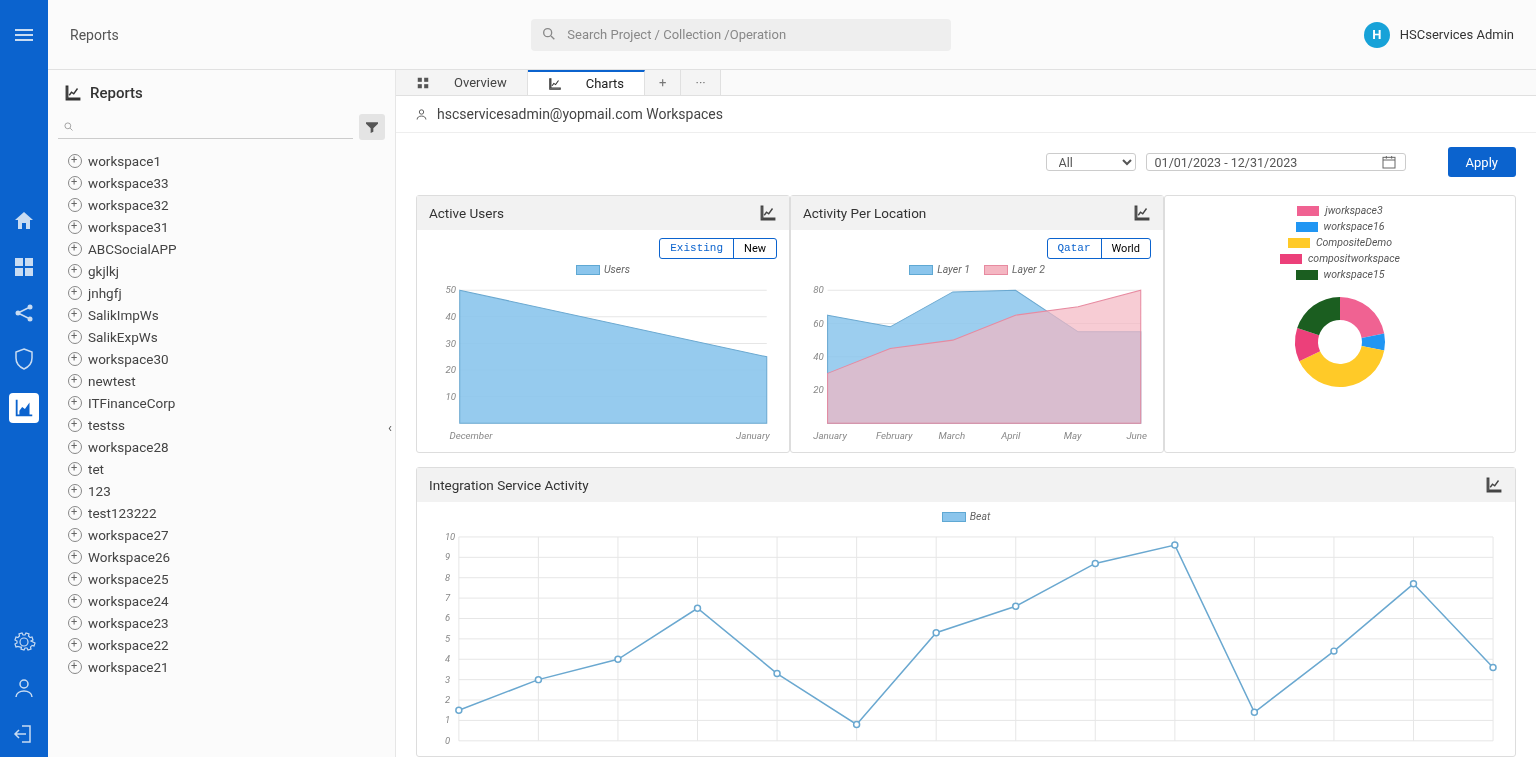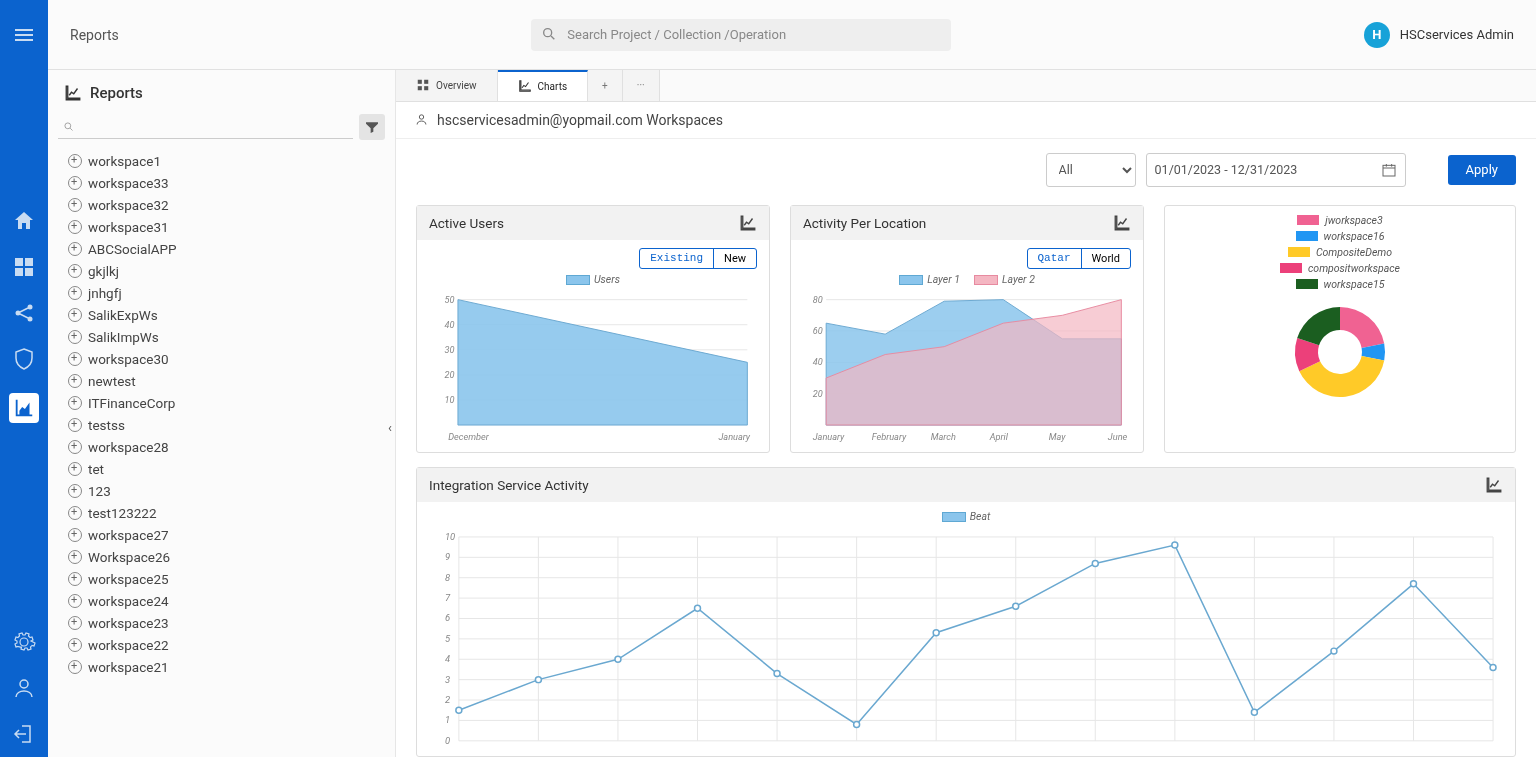--- a/index.html
+++ b/index.html
@@ -39,35 +39,35 @@
   .tree::-webkit-scrollbar { width: 8px; }
   .tree::-webkit-scrollbar-thumb { background: #c5c5c5; border-radius: 4px; }
   .tree-item { display: flex; align-items: center; gap: 6px; padding: 3px 4px; font-size: 13.5px; color: #444; cursor: pointer; }
   .tree-item .plus { width: 14px; height: 14px; border: 1px solid #888; border-radius: 50%; position: relative; flex-shrink: 0; }
   .tree-item .plus::before { content: "+"; position: absolute; top: -2px; left: 2px; font-size: 11px; color: #666; }
   .collapse-handle { position: absolute; left: 388px; top: 420px; width: 12px; height: 20px; font-size: 13px; color: #555; cursor: pointer; z-index: 5; }
 
   
   .content { flex: 1; display: flex; flex-direction: column; background: #fff; overflow: hidden; }
   .tabs { height: 32px; display: flex; border-bottom: 1px solid #e0e0e0; background: #fafafa; }
-  .tab { padding: 0 20px; display: flex; align-items: center; gap: 6px; font-size: 10px; color: #444; border-right: 1px solid #e0e0e0; cursor: pointer; background: #f4f4f4; }
+  .tab { padding: 0 20px; display: flex; align-items: center; gap: 24px; font-size: 13px; color: #444; border-right: 1px solid #e0e0e0; cursor: pointer; background: #f4f4f4; }
   .tab.active { background: #fff; border-top: 2px solid #0b63ce; color: #222; }
   .tab svg { width: 14px; height: 14px; fill: #555; }
   .tab.plus-tab, .tab.more-tab { padding: 0 14px; color: #777; border-right: 1px solid #e0e0e0; }
   .breadcrumb { padding: 10px 18px; font-size: 14px; color: #444; border-bottom: 1px solid #eee; display: flex; align-items: center; gap: 8px; }
   .breadcrumb svg { width: 15px; height: 15px; fill: #555; }
 
   .filters-row { display: flex; justify-content: flex-end; align-items: center; gap: 10px; padding: 14px 20px; }
-  .sel, .date-inp { height: 34px; border: 1px solid #ccc; border-radius: 3px; padding: 0 8px; font-size: 12.5px; color: #555; background: #fff; }
+  .sel, .date-inp { height: 18px; border: 1px solid #ccc; border-radius: 3px; padding: 0 8px; font-size: 12.5px; color: #555; background: #fff; }
   .sel { width: 90px; }
   .date-inp { width: 260px; display: flex; align-items: center; justify-content: space-between; }
   .date-inp svg { width: 16px; height: 16px; fill: #666; }
   .apply-btn { height: 30px; padding: 0 18px; background: #0b63ce; color: #fff; border: none; border-radius: 3px; font-size: 13px; cursor: pointer; margin-left: 32px; }
 
-  .cards-row { display: flex; gap: 20px; padding: 4px 20px 14px; }
+  .cards-row { display: flex; gap: 0; padding: 4px 20px 14px; }
   .card { border: 1px solid #ddd; border-radius: 3px; background: #fff; display: flex; flex-direction: column; }
   .card.small { flex: 1; min-width: 0; }
   .card.api { width: 352px; }
   .card.big { margin: 0 20px; height: 290px; }
   .card-head { background: #f2f2f2; padding: 8px 12px; display: flex; align-items: center; justify-content: space-between; font-size: 13.5px; color: #333; }
   .card-head svg { width: 18px; height: 18px; fill: #444; }
   .card-body { flex: 1; padding: 8px 12px; position: relative; }
 
   .toggle-group { display: flex; border: 1px solid #0b63ce; border-radius: 3px; overflow: hidden; font-size: 11px; float: right; margin-bottom: 4px; }
   .toggle-group span { padding: 3px 10px; cursor: pointer; }
@@ -188,25 +188,25 @@
             <div class="tree-item">
               <span class="plus"></span>
               <span>gkjlkj</span>
             </div>
             <div class="tree-item">
               <span class="plus"></span>
               <span>jnhgfj</span>
             </div>
             <div class="tree-item">
               <span class="plus"></span>
+              <span>SalikImpWs</span>
+            </div>
+            <div class="tree-item">
+              <span class="plus"></span>
               <span>SalikExpWs</span>
-            </div>
-            <div class="tree-item">
-              <span class="plus"></span>
-              <span>SalikImpWs</span>
             </div>
             <div class="tree-item">
               <span class="plus"></span>
               <span>workspace30</span>
             </div>
             <div class="tree-item">
               <span class="plus"></span>
               <span>newtest</span>
             </div>
             <div class="tree-item">

